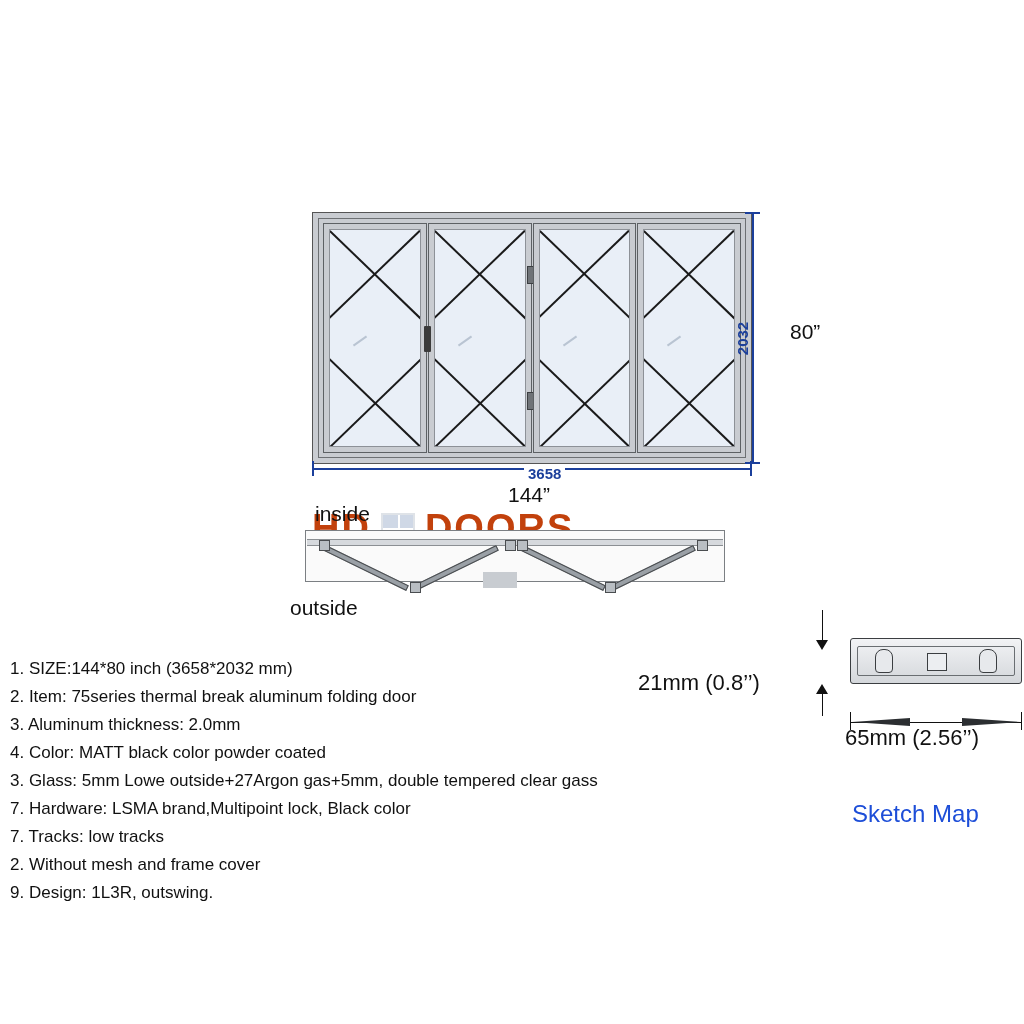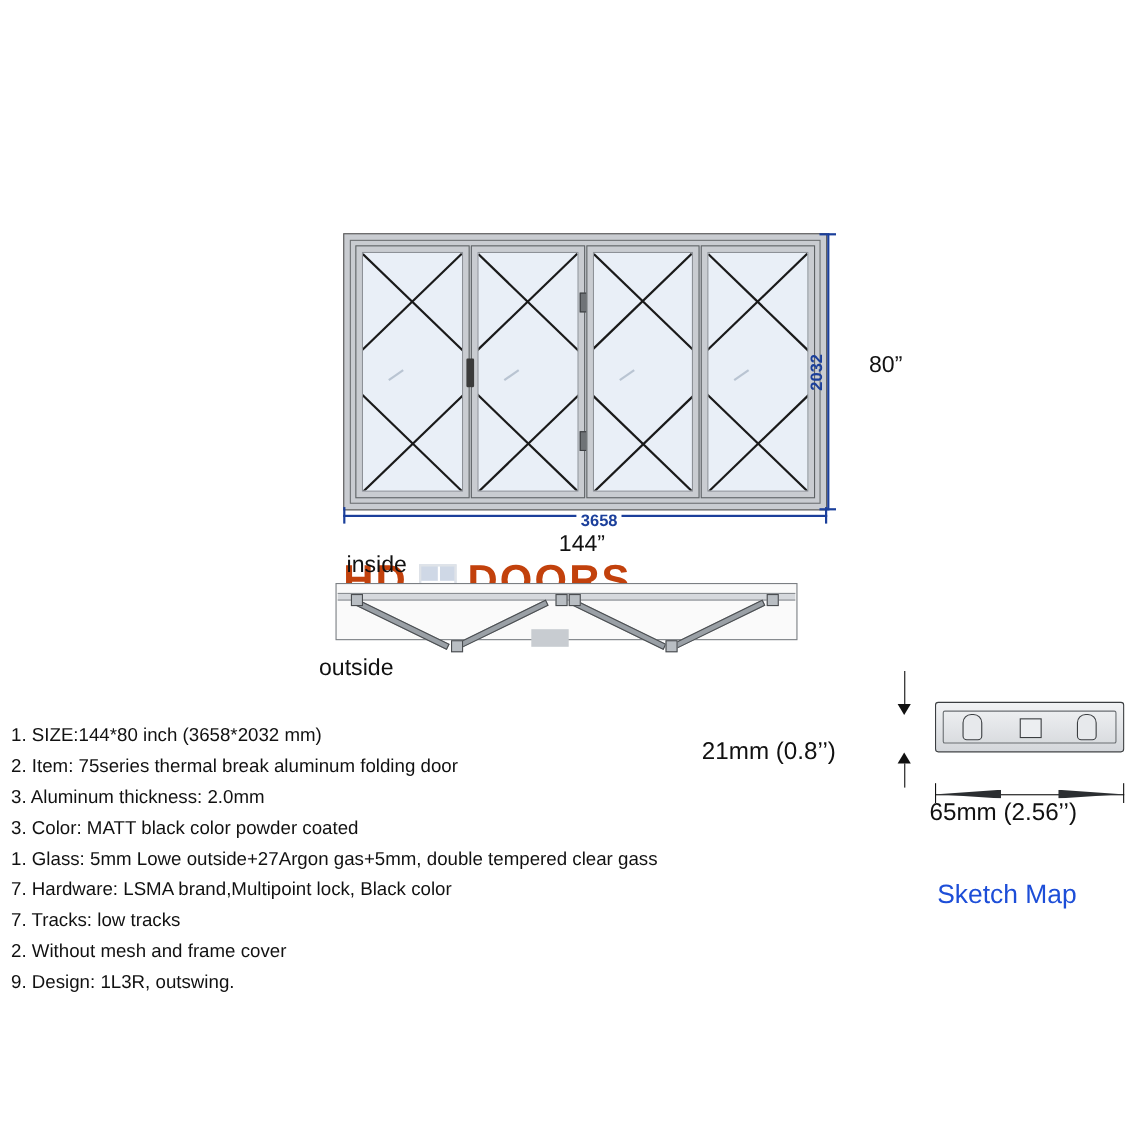--- a/index.html
+++ b/index.html
@@ -229,22 +229,22 @@
   <div class="plan-wm" style="left:178px;top:42px;"></div>
 </div>
 
 <div class="abs planlabel" style="left:290px;top:596px;">outside</div>
 
 <div class="abs" id="specs">
   <ol>
     <li>1. SIZE:144*80 inch (3658*2032 mm)</li>
     <li>2. Item: 75series thermal break aluminum folding door</li>
     <li>3. Aluminum thickness: 2.0mm</li>
-    <li>3. Color: MATT black color powder coated</li>
-    <li>1. Glass: 5mm Lowe outside+27Argon gas+5mm, double tempered clear gass</li>
+    <li>4. Color: MATT black color powder coated</li>
+    <li>3. Glass: 5mm Lowe outside+27Argon gas+5mm, double tempered clear gass</li>
     <li>7. Hardware: LSMA brand,Multipoint lock, Black color</li>
     <li>7. Tracks: low tracks</li>
     <li>2. Without mesh and frame cover</li>
     <li>9. Design: 1L3R, outswing.</li>
   </ol>
 </div>
 
 <div class="abs" id="sketch">
 
   <div class="vline" style="left:32px;top:10px;height:32px;"></div>

